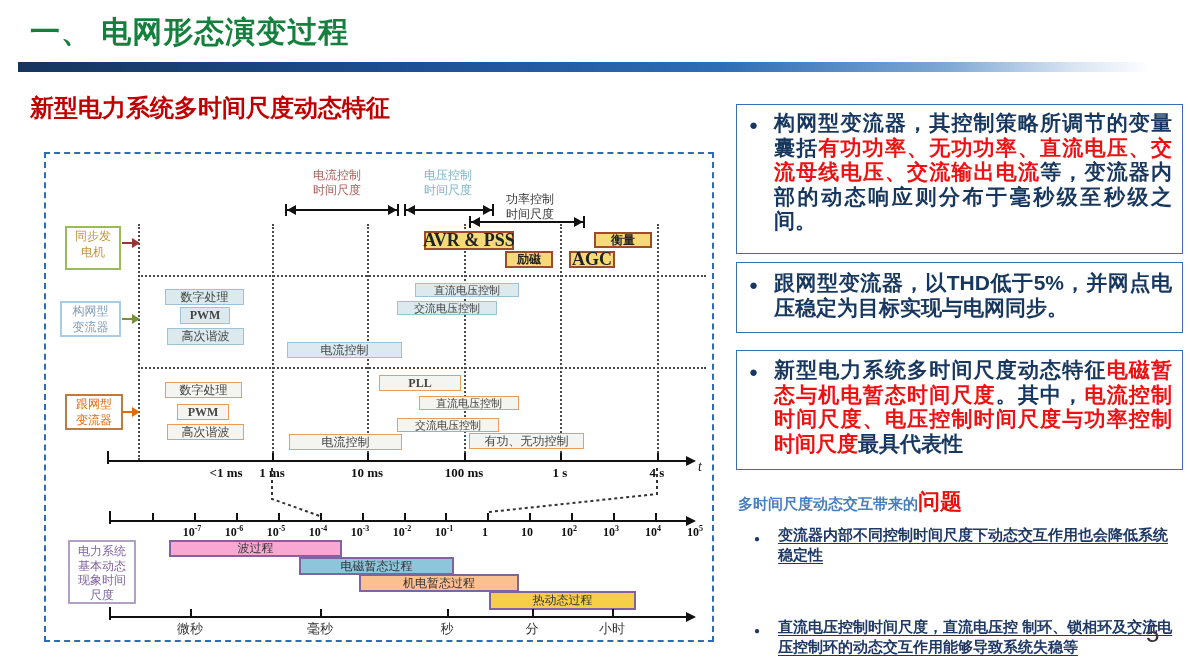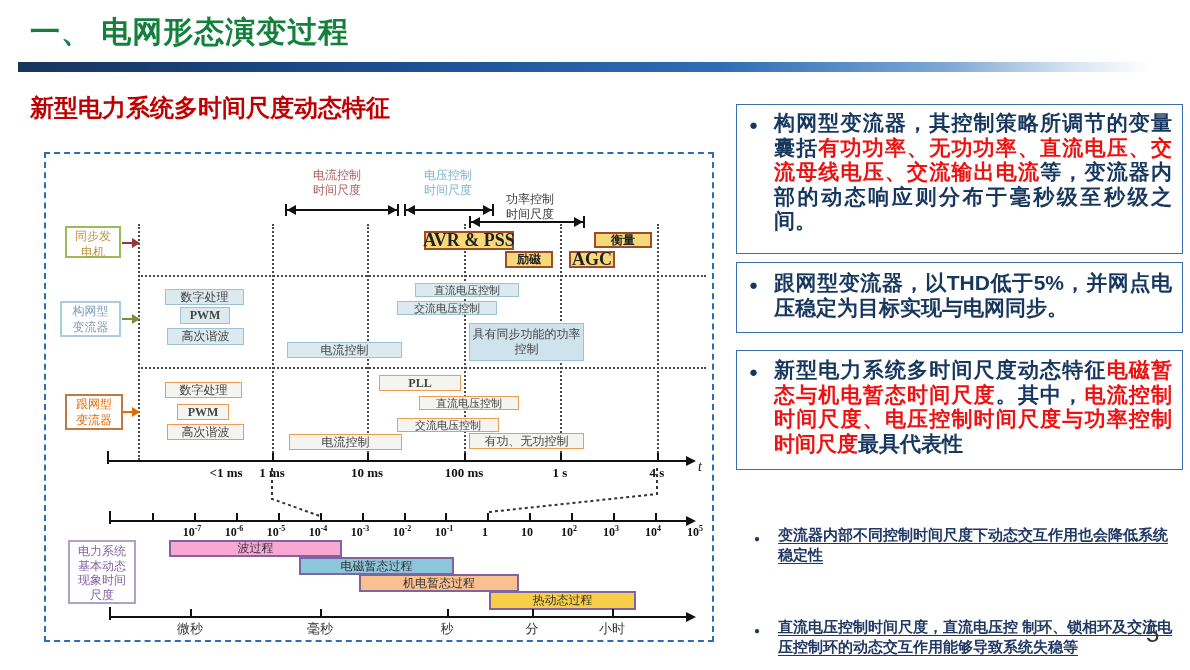--- a/index.html
+++ b/index.html
@@ -107,21 +107,21 @@
         <span class="ln"></span>
         <span class="ahl"></span>
         <span class="ahr"></span>
       </div>
     <div class="abs sparrow" style="left:423px;top:62px;width:116px">
         <span class="ln"></span>
         <span class="ahl"></span>
         <span class="ahr"></span>
       </div>
 
-    <div class="abs rowlab" style="left:19px;top:72px;width:56px;height:32px;border:2px solid #9BBB59;color:#BF9540">
+    <div class="abs rowlab" style="left:19px;top:72px;width:56px;height:44px;border:2px solid #9BBB59;color:#BF9540">
       <div>同步发</div>
       <div>电机</div>
     </div>
     <div class="abs rarrow" style="left:76px;top:88px;width:15px;color:#953734"></div>
     <div class="abs rowlab" style="left:14px;top:147px;width:61px;height:36px;border:2px solid #A9CCE0;color:#7F9DB5">
       <div>构网型</div>
       <div>变流器</div>
     </div>
     <div class="abs rarrow" style="left:76px;top:164px;width:15px;color:#76923C"></div>
     <div class="abs rowlab" style="left:19px;top:240px;width:58px;height:36px;border:2px solid #C0793F;color:#E36C0A">
@@ -134,21 +134,20 @@
     <div class="abs dbox ybox" style="left:459px;top:97px;width:48px;height:17px;font-size:12px">励磁</div>
     <div class="abs dbox ybox" style="left:548px;top:78px;width:58px;height:16px;font-size:12px">衡量</div>
     <div class="abs dbox ybox" style="left:523px;top:97px;width:46px;height:17px">AGC</div>
 
     <div class="abs dbox bbox" style="left:119px;top:135px;width:79px;height:16px">数字处理</div>
     <div class="abs dbox bbox" style="left:134px;top:153px;width:50px;height:17px;font-weight:bold">PWM</div>
     <div class="abs dbox bbox" style="left:121px;top:174px;width:77px;height:17px">高次谐波</div>
     <div class="abs dbox bbox" style="left:241px;top:188px;width:115px;height:16px">电流控制</div>
     <div class="abs dbox bbox" style="left:369px;top:129px;width:104px;height:14px;font-size:11px">直流电压控制</div>
     <div class="abs dbox bbox" style="left:351px;top:147px;width:100px;height:14px;font-size:11px">交流电压控制</div>
-    <div class="abs dbox bbox wrap2" style="left:423px;top:169px;width:115px;height:38px;background:#CFE3EC;line-height:15px">具有同步功能的功率控制</div>
 
     <div class="abs dbox obox" style="left:119px;top:228px;width:77px;height:16px">数字处理</div>
     <div class="abs dbox obox" style="left:131px;top:250px;width:52px;height:16px;font-weight:bold">PWM</div>
     <div class="abs dbox obox" style="left:121px;top:270px;width:77px;height:16px">高次谐波</div>
     <div class="abs dbox obox" style="left:243px;top:280px;width:113px;height:16px">电流控制</div>
     <div class="abs dbox obox" style="left:333px;top:221px;width:82px;height:16px;font-weight:bold">PLL</div>
     <div class="abs dbox obox" style="left:373px;top:242px;width:100px;height:14px;font-size:11px">直流电压控制</div>
     <div class="abs dbox obox" style="left:351px;top:264px;width:102px;height:14px;font-size:11px">交流电压控制</div>
     <div class="abs dbox obox" style="left:423px;top:279px;width:115px;height:16px">有功、无功控制</div>
 
@@ -236,20 +235,23 @@
     <div class="ptext">
       <span class="bl">●</span><span><span>跟网型变流器，以THD低于5%，并网点电压稳定为目标实现与电网同步。</span></span>
     </div>
   </div>
   <div class="abs pbox" style="left:736px;top:350px;height:120px;padding-top:7px">
     <div class="ptext">
       <span class="bl">●</span><span><span>新型电力系统多时间尺度动态特征</span><span class="seg-r">电磁暂态与机电暂态时间尺度</span><span>。其中，</span><span class="seg-r">电流控制时间尺度、电压控制时间尺度与功率控制时间尺度</span><span>最具代表性</span></span>
     </div>
   </div>
 
+  <div class="abs probhead" style="left:738px;top:487px">
+    <span class="pfx">多时间尺度动态交互带来的</span><span class="hl">问题</span>
+  </div>
 
   <div class="abs pitem" style="left:752px;top:525px">
     <span class="bl">●</span><span>变流器内部不同控制时间尺度下动态交互作用也会降低系统稳定性</span>
   </div>
   <div class="abs pitem" style="left:752px;top:578px">
     <span class="bl">●</span><span>直流电压控制时间尺度，直流电压控 制环、锁相环及交流电压控制环的动态交互作用能够导致系统失稳等</span>
   </div>
 
 </div>
 

